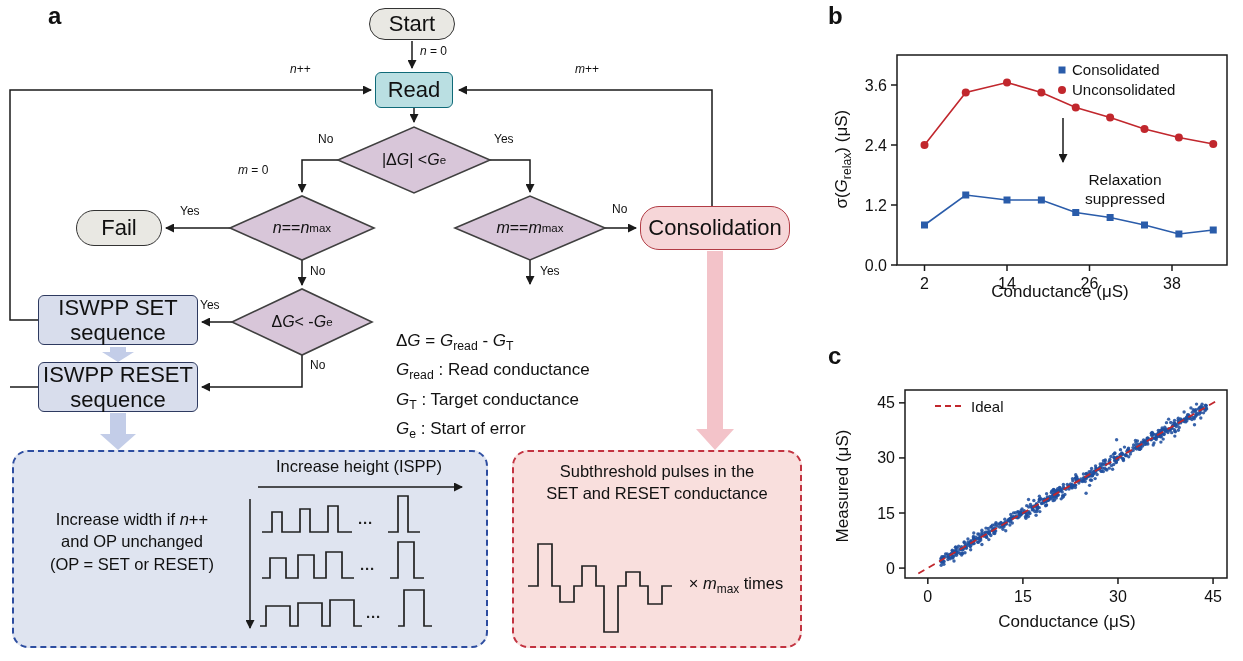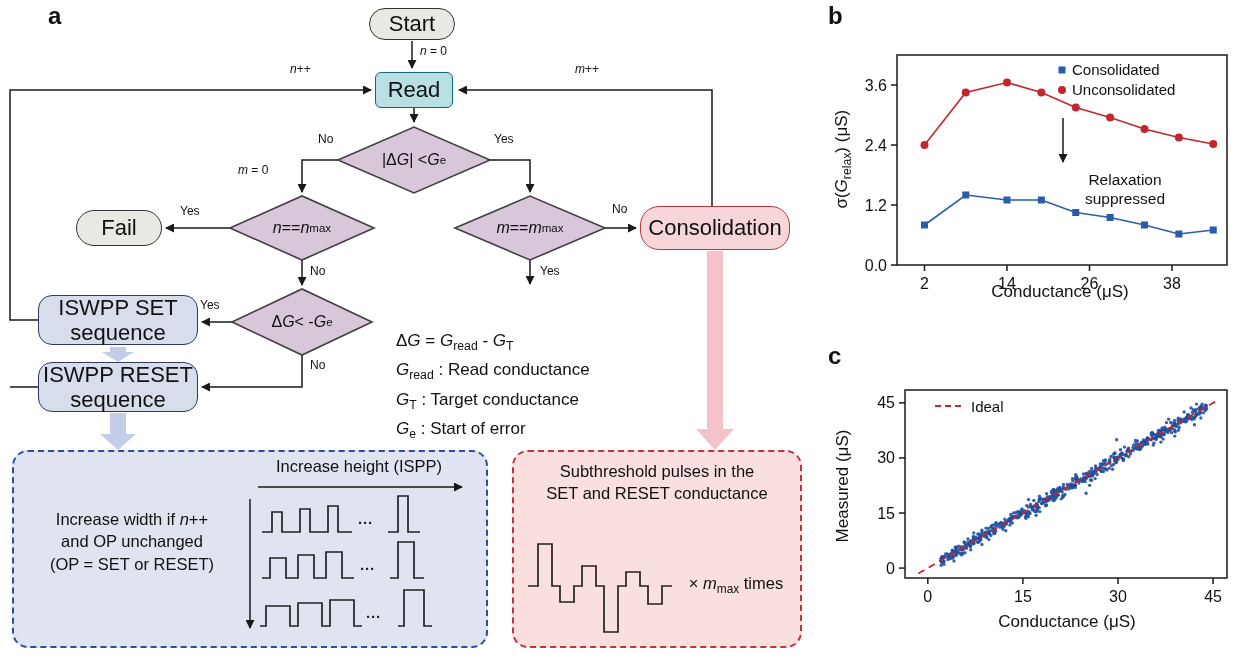--- a/index.html
+++ b/index.html
@@ -2,21 +2,21 @@
 <html style="--pill-fill: #e9e8e3; --node-border: #333333; --read-fill: #badfe2; --read-border: #0f6a78; --diamond-fill: #d8c6d9; --diamond-border: #404040; --iswpp-fill: #d8ddec; --iswpp-border: #2e3a60; --consol-fill: #f6d6d8; --consol-border: #b23c45; --blue-panel-fill: #dfe4f0; --blue-panel-border: #2d4da0; --pink-panel-fill: #f9dfdd; --pink-panel-border: #c23340; --thick-blue: #c3cde8; --thick-pink: #f3c3c9; --line-color: #1a1a1a;"><head>
 <meta charset="utf-8">
 <style>
   html,body{margin:0;padding:0;background:#fff;font-family:"Liberation Sans",sans-serif;color:#111}
   #fig{position:relative;width:1243px;height:661px;background:#fff;overflow:hidden}
   .panel-letter{position:absolute;z-index:5;font-size:24px;font-weight:bold}
   .node{position:absolute;display:flex;align-items:center;justify-content:center;text-align:center;
         font-size:22px;line-height:1.15;z-index:3;box-sizing:border-box;padding:2px}
   .pill{background:var(--pill-fill);border:1.6px solid var(--node-border);border-radius:18px}
   .read{background:var(--read-fill);border:1.6px solid var(--read-border);border-radius:6px}
-  .iswpp{background:var(--iswpp-fill);border:1.6px solid var(--iswpp-border);border-radius:14px}
+  .iswpp{background:var(--iswpp-fill);border:1.6px solid var(--iswpp-border);border-radius:6px}
   .consol{background:var(--consol-fill);border:1.6px solid var(--consol-border);border-radius:19px}
   .dlabel{position:absolute;z-index:3;font-size:16px;display:flex;align-items:center;justify-content:center;text-align:center}
   .elabel{position:absolute;z-index:3;font-size:12px;white-space:nowrap}
   .legendblock{position:absolute;z-index:3;font-size:17px;line-height:24px}
   .boxtext{position:absolute;z-index:3;font-size:16.5px;text-align:center;line-height:1.35}
   .dashed-panel{position:absolute;z-index:1;box-sizing:border-box;border-radius:16px}
   #bluebox{background:var(--blue-panel-fill);border:2.5px dashed var(--blue-panel-border)}
   #pinkbox{background:var(--pink-panel-fill);border:2.5px dashed var(--pink-panel-border)}
   #flow-svg{position:absolute;left:0;top:0;z-index:2;pointer-events:none}
   #right{position:absolute;left:815px;top:0;width:428px;height:661px;z-index:1}

